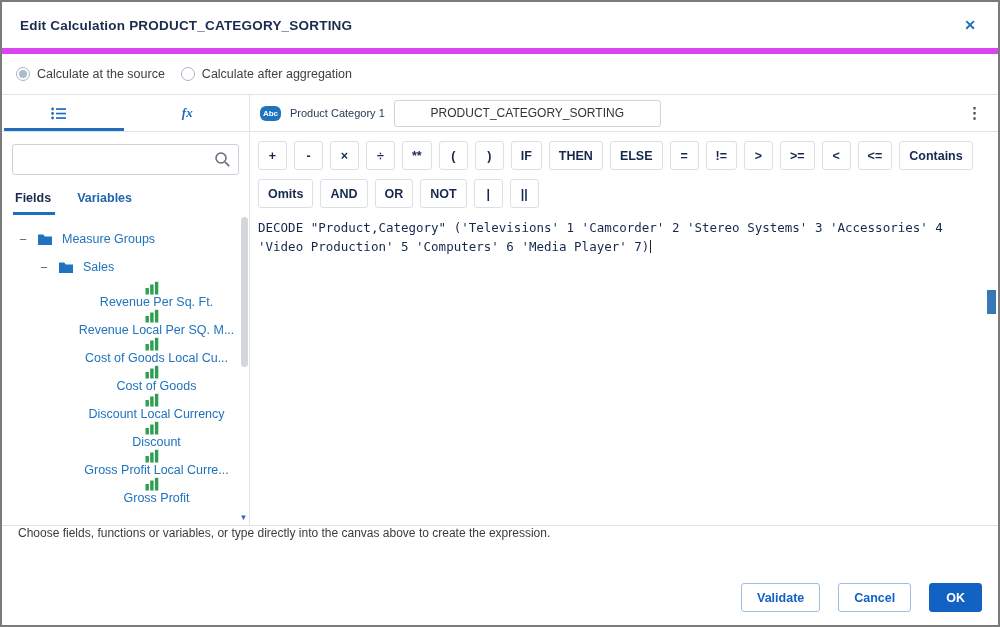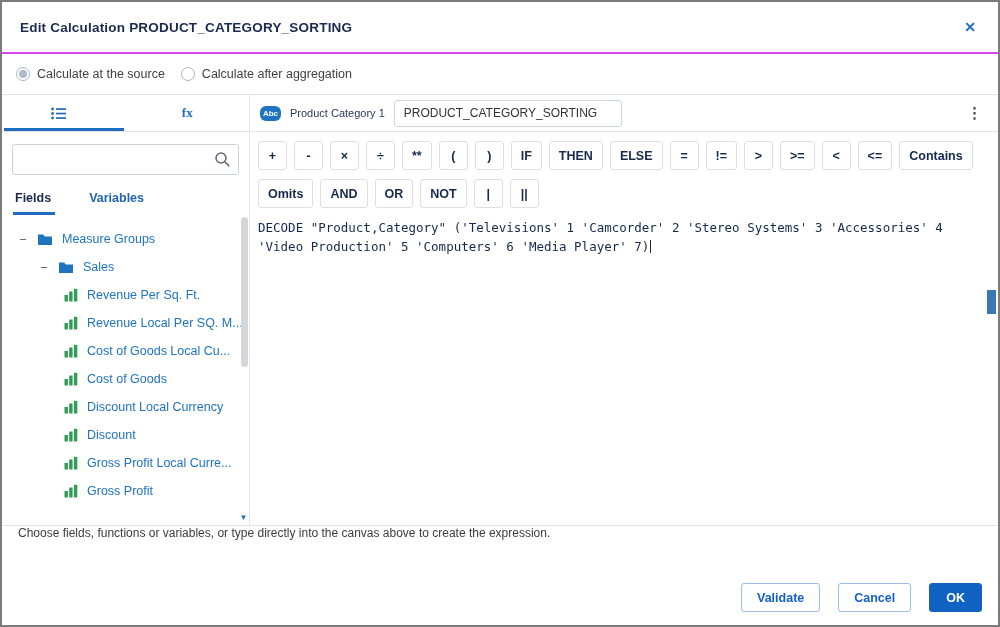--- a/index.html
+++ b/index.html
@@ -14,21 +14,21 @@
     border: 2px solid #7b7b7b;
     background: #fff;
     display: flex; flex-direction: column;
     overflow: hidden;
   }
   
   .header {
     height: 52px; flex: 0 0 52px;
     display: flex; align-items: center;
     padding: 0 18px;
-    border-bottom: 2px solid #d946ef;
+    border-bottom: 6px solid #d946ef;
   }
   .title { font-size: 13.5px; font-weight: 700; color: #1b2a4e; letter-spacing: .2px; }
   .close { margin-left: auto; color: #1f6dc1; font-size: 14px; font-weight: 700; cursor: pointer; padding: 2px 4px; }
   
   .mode-row {
     height: 41px; flex: 0 0 41px;
     display: flex; align-items: center;
     padding: 0 14px;
     border-bottom: 1px solid #e3e3e3;
     color: #404040; font-size: 12.5px;
@@ -45,60 +45,61 @@
   
   .main { flex: 1 1 auto; display: flex; min-height: 0; }
   .left-panel {
     width: 248px; flex: 0 0 248px;
     border-right: 1px solid #e3e3e3;
     display: flex; flex-direction: column; min-height: 0;
   }
   .tabbar { height: 37px; flex: 0 0 37px; display: flex; border-bottom: 1px solid #e3e3e3; }
   .tab { flex: 1; display: flex; align-items: center; justify-content: center; position: relative; cursor: pointer; }
   .tab.active::after { content: ''; position: absolute; left: 2px; right: 2px; bottom: 0; height: 3px; background: #1f6dc1; }
-  .fx-label { color: #1f6dc1; font-weight: 700; font-size: 13px; font-family: "Liberation Serif", serif; }
+  .fx-label { color: #1f6dc1; font-weight: 700; font-style: italic; font-size: 13px; font-family: "Liberation Serif", serif; }
   .search-wrap { margin: 12px 10px 6px 10px; position: relative; }
   .search-input {
     width: 100%; height: 31px; border: 1px solid #cdd2d9; border-radius: 3px;
     padding: 0 32px 0 10px; font-size: 12.5px; color: #333; outline: none;
     font-family: "Liberation Sans", sans-serif;
   }
   .search-icon { position: absolute; right: 8px; top: 7px; }
-  .subtabs { height: 34px; flex: 0 0 34px; display: flex; align-items: stretch; padding-left: 13px; gap: 38px; }
+  .subtabs { height: 34px; flex: 0 0 34px; display: flex; align-items: stretch; padding-left: 13px; gap: 26px; }
   .subtab { display: flex; align-items: center; position: relative; font-size: 12.5px; font-weight: 700; color: #2265ae; cursor: pointer; }
   .subtab.active { color: #1b2a4e; }
   .subtab.active::after { content: ''; position: absolute; left: -2px; right: -4px; bottom: 0; height: 3px; background: #1f6dc1; }
   .tree { flex: 1 1 auto; position: relative; padding-top: 10px; overflow: hidden; }
   .tree-row { height: 28px; display: flex; align-items: center; cursor: pointer; }
   .lvl0 { padding-left: 15px; }
   .lvl1 { padding-left: 36px; }
-  .lvl2 { padding-left: 62px; }
+  .lvl2 { padding-left: 62px; flex-direction: column; }
   .expander { width: 12px; margin-right: 8px; color: #5a6575; font-size: 13px; line-height: 1; text-align: center; }
   .node-icon { margin-right: 9px; display: flex; align-items: center; }
   .tree-label { color: #2073bf; font-size: 12.5px; white-space: nowrap; }
   .tree-scroll { position: absolute; right: 1px; top: 2px; bottom: 2px; width: 9px; }
   .tree-thumb { position: absolute; top: 0; right: 0; width: 7px; height: 150px; background: #d3d7dc; border-radius: 4px; }
   .tree-arrow { position: absolute; bottom: 0; right: 0; width: 9px; text-align: center; color: #1f6dc1; font-size: 8px; line-height: 10px; cursor: pointer; }
   
   .right-panel { flex: 1 1 auto; display: flex; flex-direction: column; min-width: 0; }
   .name-row {
     height: 37px; flex: 0 0 37px;
     display: flex; align-items: center; gap: 9px;
     padding: 0 10px; border-bottom: 1px solid #e3e3e3;
   }
   .abc-badge {
     width: 21px; height: 15px; background: #2073bf; color: #fff; border-radius: 6px;
     font-size: 8px; font-weight: 700; display: flex; align-items: center; justify-content: center;
     flex: 0 0 21px;
   }
   .field-label { font-size: 11px; color: #2b3a55; white-space: nowrap; }
   .name-input {
-    width: 228px; height: 27px; border: 1px solid #cfd4da; border-radius: 3px;
+    width: 267px; height: 27px; border: 1px solid #cfd4da; border-radius: 3px;
     padding: 0 9px; font-size: 12px; color: #333; outline: none;
     font-family: "Liberation Sans", sans-serif;
+    text-align: center;
   }
   .kebab { margin-left: auto; color: #3d4756; font-size: 15px; font-weight: 700; padding: 0 6px; cursor: pointer; }
   .ops { display: flex; gap: 7px; padding: 9px 8px 0 8px; }
   .op {
     min-width: 29px; height: 29px; padding: 0 9px;
     border: 1px solid #dcdfe3; border-radius: 3px; background: #fff;
     color: #16294d; font-weight: 700; font-size: 12.5px;
     display: flex; align-items: center; justify-content: center;
     cursor: pointer; white-space: nowrap;
   }

